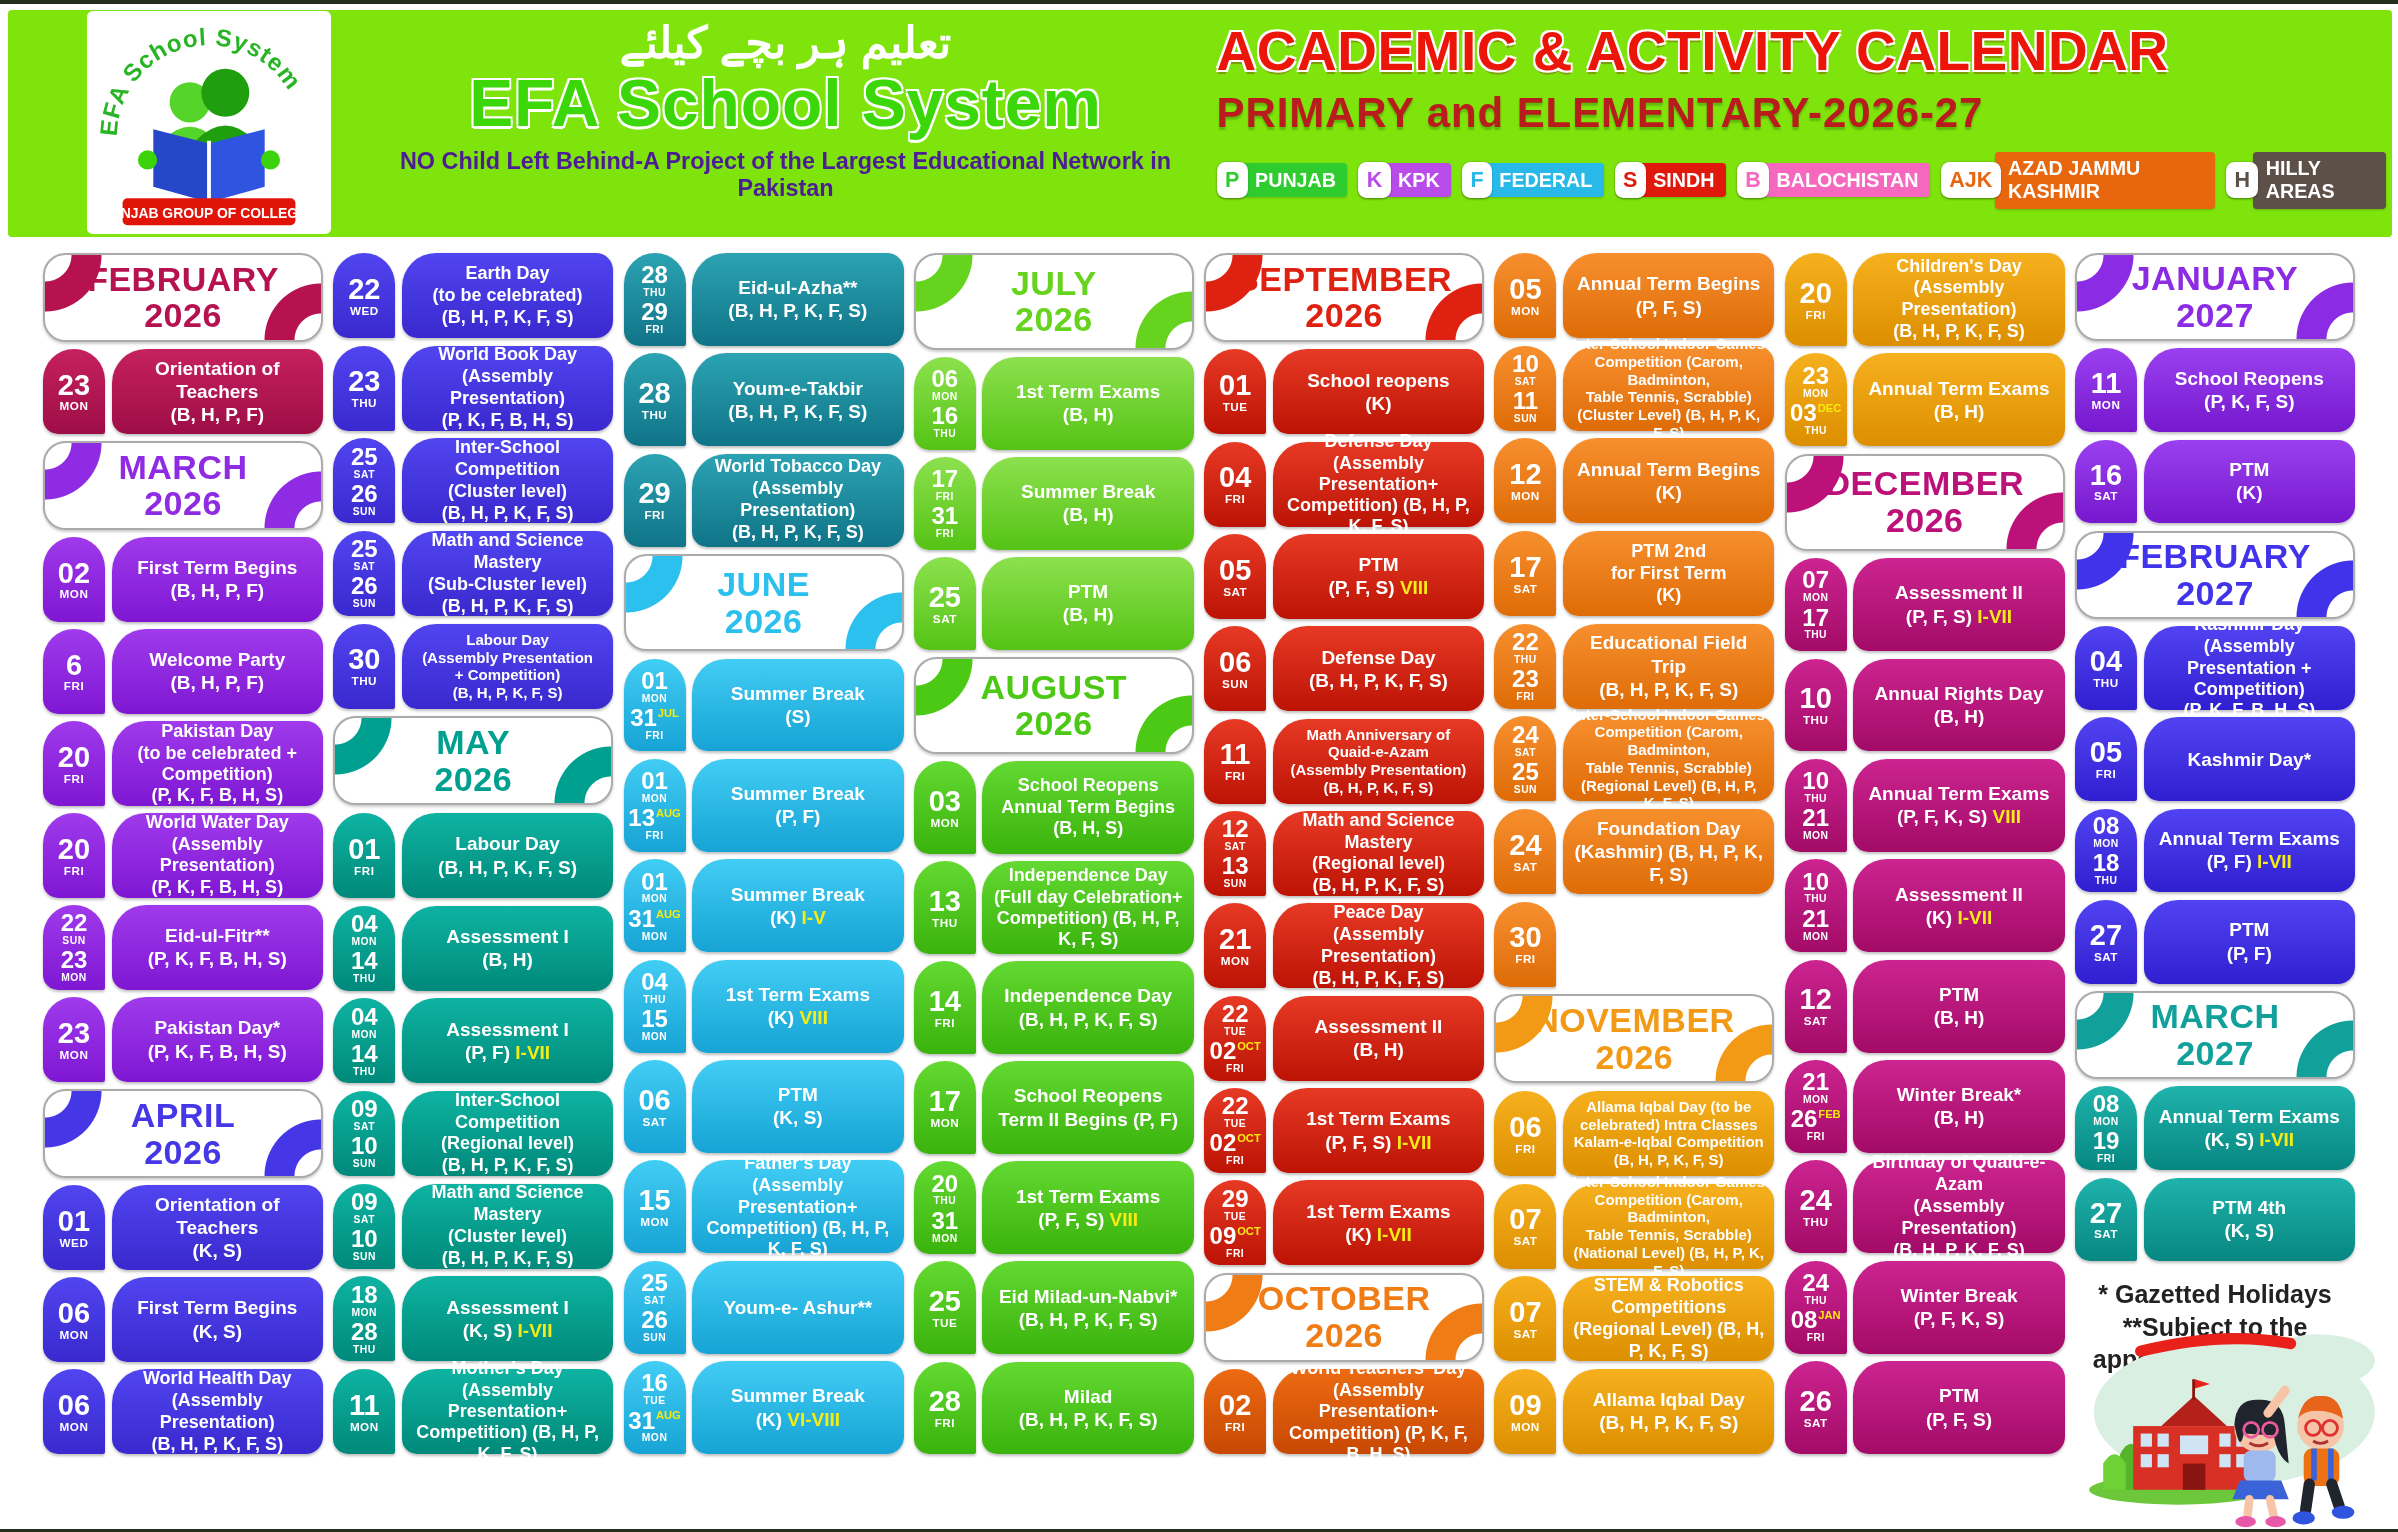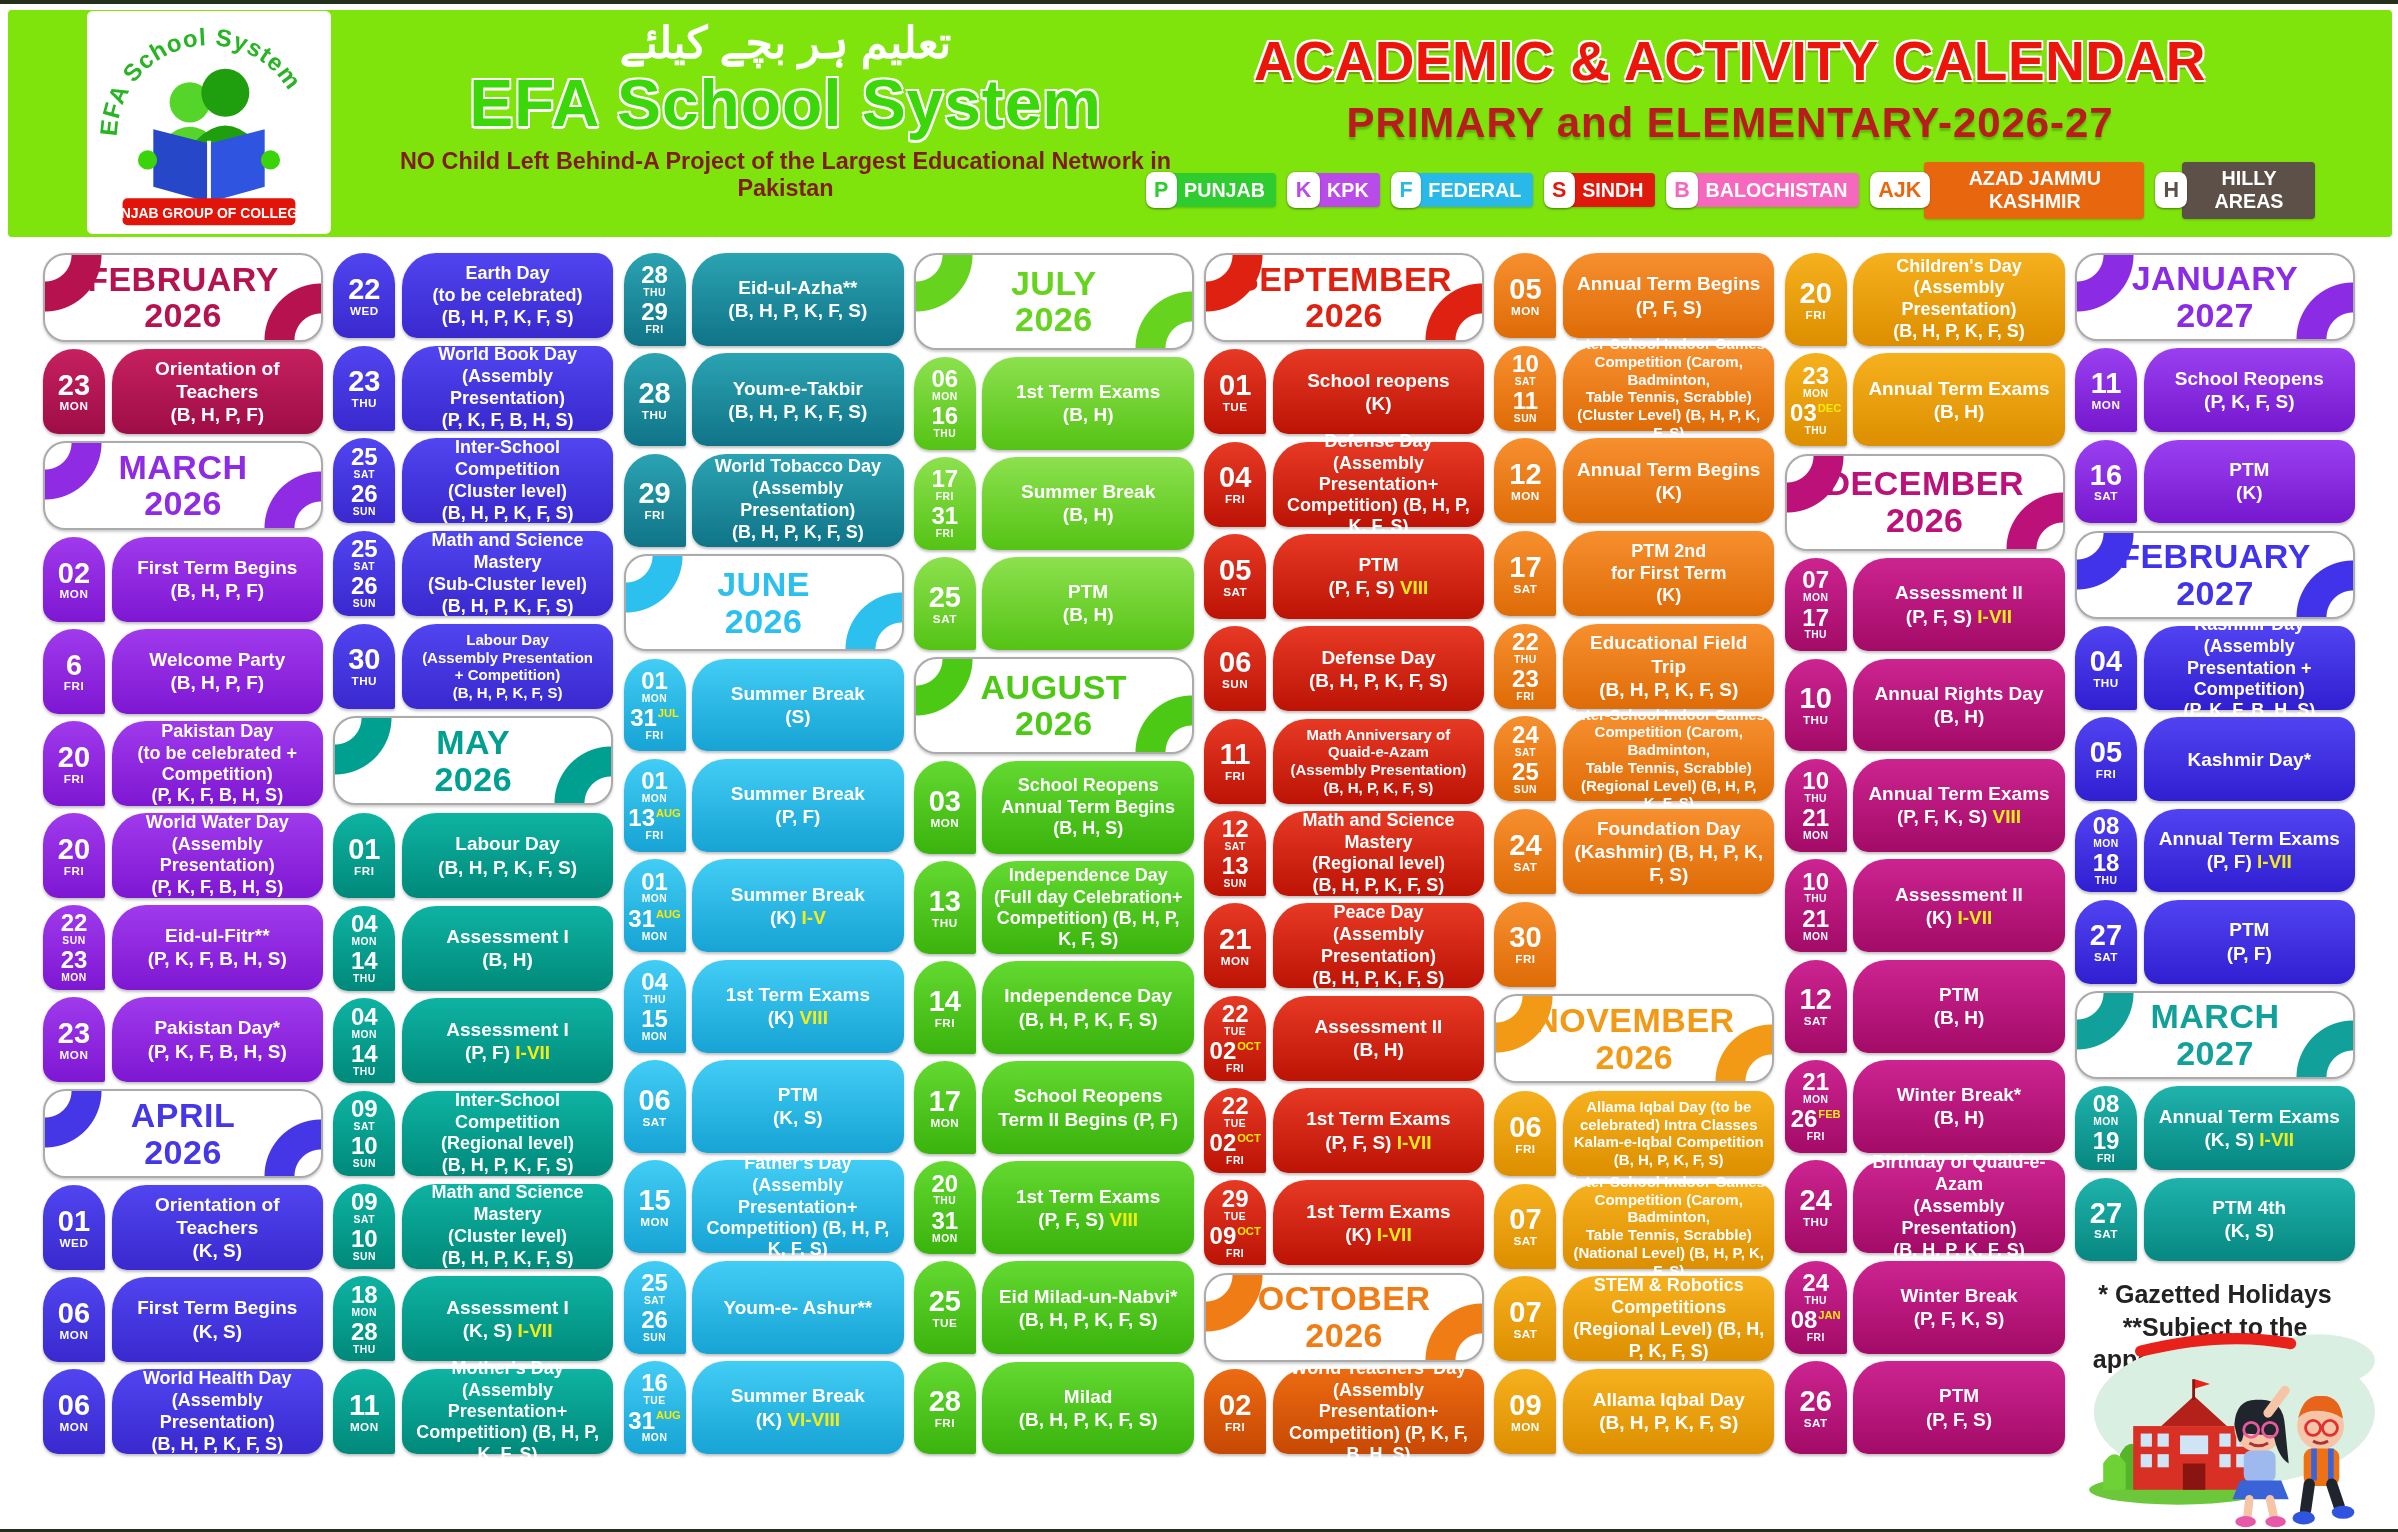--- a/index.html
+++ b/index.html
@@ -6,22 +6,22 @@
   .page{position:relative;width:2399px;height:1533px;background:#ffffff;overflow:hidden;
         border-top:4.7px solid #25301c;border-bottom:4.7px solid #25301c;box-sizing:border-box;}
   
   .header-band{position:absolute;left:7.5px;top:5.6px;width:2384px;height:227px;background:#7fe40c;border-radius:3.7px;}
   .logo-panel{position:absolute;left:79px;top:1.9px;width:244px;height:223px;background:#ffffff;border-radius:5.6px;z-index:2;
               display:flex;align-items:center;justify-content:center;}
   .brand-block{position:absolute;left:347px;top:3.7px;width:862px;height:219px;text-align:center;}
   .urdu{font-size:44px;font-weight:700;color:#ffffff;line-height:1.1;margin-top:5.6px;}
   .brand{font-size:66px;font-weight:800;color:#3bd708;letter-spacing:0.9px;line-height:1.05;margin-top:1.9px;
          text-shadow:-1.9px -1.9px 0 #fff,1.9px -1.9px 0 #fff,-1.9px 1.9px 0 #fff,1.9px 1.9px 0 #fff,0 2.8px 0 #fff;}
-  .slogan{font-size:23.4px;font-weight:700;color:#7f1d1d;margin-top:9.4px;}
-  .title-block{position:absolute;left:1138px;top:9.4px;width:1169px;text-align:center;margin-top:10px;}
+  .slogan{font-size:23.4px;font-weight:700;color:#4c1d95;margin-top:9.4px;}
+  .title-block{position:absolute;left:1209px;top:9.4px;width:1169px;}
   .main-title{font-size:55px;font-weight:800;color:#ec1509;letter-spacing:0.5px;
          text-shadow:-1.9px -1.9px 0 #fff,1.9px -1.9px 0 #fff,-1.9px 1.9px 0 #fff,1.9px 1.9px 0 #fff,0 3.7px 0.9px rgba(120,20,0,.35);}
   .sub-title{font-size:42px;font-weight:800;color:#b91c1c;letter-spacing:0.9px;margin-top:5.6px;
          text-shadow:0 2.8px 1.9px rgba(0,60,0,.25);}
   .legend{display:flex;justify-content:center;align-items:center;gap:11.2px;margin-top:15px;}
   .lg-item{display:flex;align-items:center;filter:drop-shadow(0 1.9px 0.9px rgba(0,0,0,.2));}
   .lg-abbr{background:#ffffff;color:var(--c);font-size:21.5px;font-weight:800;border-radius:8.4px;
            padding:5.6px 8.4px;z-index:1;margin-right:-5.6px;box-shadow:0 0.9px 1.9px rgba(0,0,0,.3);}
   .lg-lab{background:var(--c);color:#ffffff;font-size:19.7px;font-weight:700;padding:5.6px 11.2px 5.6px 13px;border-radius:3.7px;}
   

